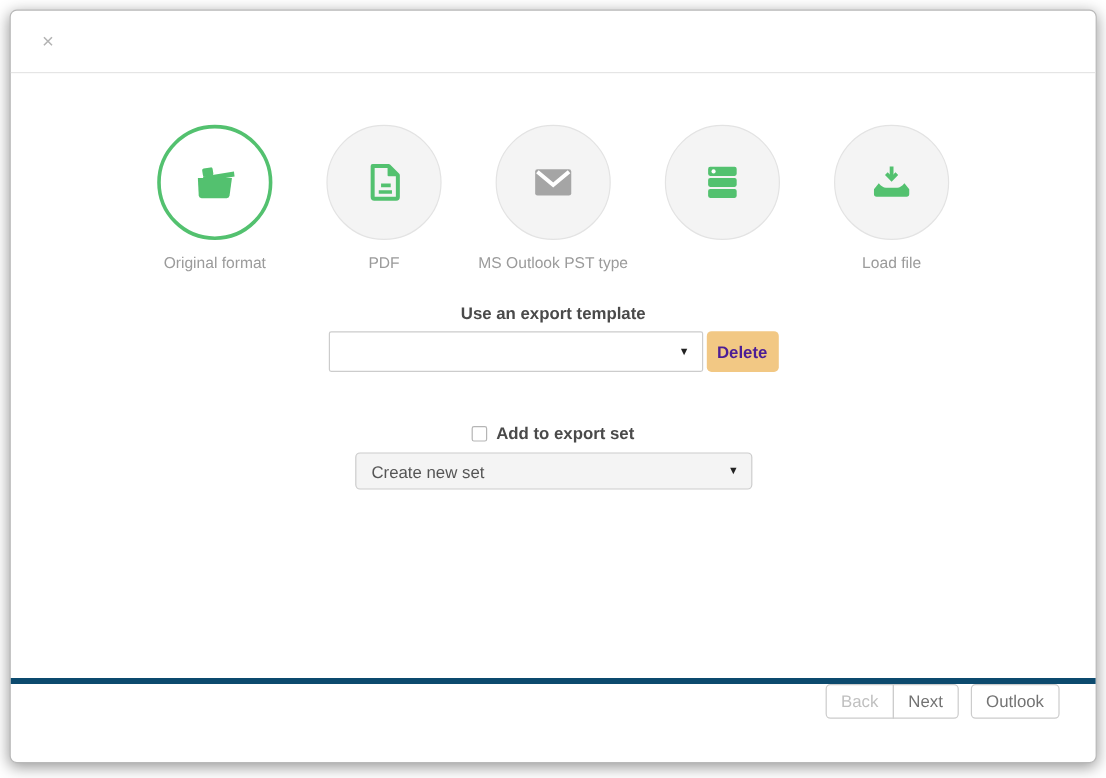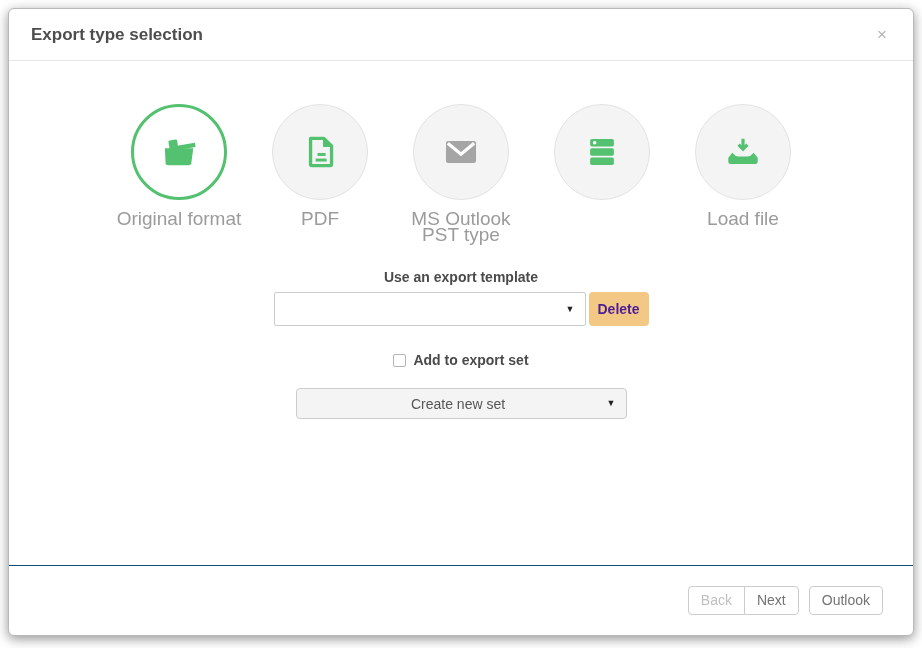--- a/index.html
+++ b/index.html
@@ -66,21 +66,21 @@
     display: flex;
     align-items: center;
     justify-content: center;
   }
   .type-item.selected .circle {
     background: #fff;
     border: 3px solid var(--accent-green, #53c16f);
   }
   .type-label {
     margin-top: 11px;
-    font-size: 19px;
+    font-size: 13px;
     line-height: 16px;
     color: #9b9b9b;
     text-align: center;
     max-width: 128px;
   }
   .icon-green { color: var(--accent-green, #53c16f); }
   .icon-gray  { color: var(--icon-gray, #a5a5a5); }
   .circle svg { display: block; }
 
   .tpl-heading {
@@ -127,53 +127,51 @@
     background: var(--delete-button, #f2c884);
     color: #4c1d95;
     font-weight: 700;
     font-size: 14px;
     font-family: inherit;
     border: none;
     border-radius: 4px;
     cursor: pointer;
   }
   .chk-row {
-    margin-top: 26px;
+    margin-top: 43px;
     display: flex;
     align-items: center;
     cursor: pointer;
   }
   .checkbox {
     width: 13px; height: 13px;
     background: #fff;
     border: 1px solid #b5b5b5;
     border-radius: 2px;
     margin-right: 7px;
   }
   .chk-label {
     font-size: 14px;
     font-weight: 700;
     color: #4a4a4a;
   }
   .selectbox.gray {
-    margin-top: 20px;
+    margin-top: 8px;
     width: 331px;
     height: 31px;
     background: #f4f4f4;
     border: 1px solid #ccc;
     border-radius: 4px;
-    text-align: center;
   }
   
   .modal-footer {
     flex: 0 0 70px;
-    border-top: 1px solid #0c4a6e;
+    border-top: 5px solid #0c4a6e;
     display: flex;
     justify-content: flex-end;
-    align-items: center;
     padding: 0 30px;
   }
   .btn {
     height: 29px;
     padding: 0 12px;
     background: #fff;
     border: 1px solid #ccc;
     border-radius: 4px;
     font-size: 14px;
     font-family: inherit;
@@ -185,21 +183,20 @@
   .btn-group .btn:first-child { border-radius: 4px 0 0 4px; }
   .btn-group .btn + .btn { margin-left: -1px; border-radius: 0 4px 4px 0; }
   .btn.disabled { color: #c0c0c0; cursor: default; }
 </style>
 </head>
 <body>
 
 <div class="modal">
 
   <div class="modal-header">
-    <div class="modal-title">Export type selection</div>
     <span class="close-x">×</span>
   </div>
 
   <div class="modal-body">
 
     <div class="type-row">
 
       <div class="type-item selected">
         <div class="circle">
           <span>

